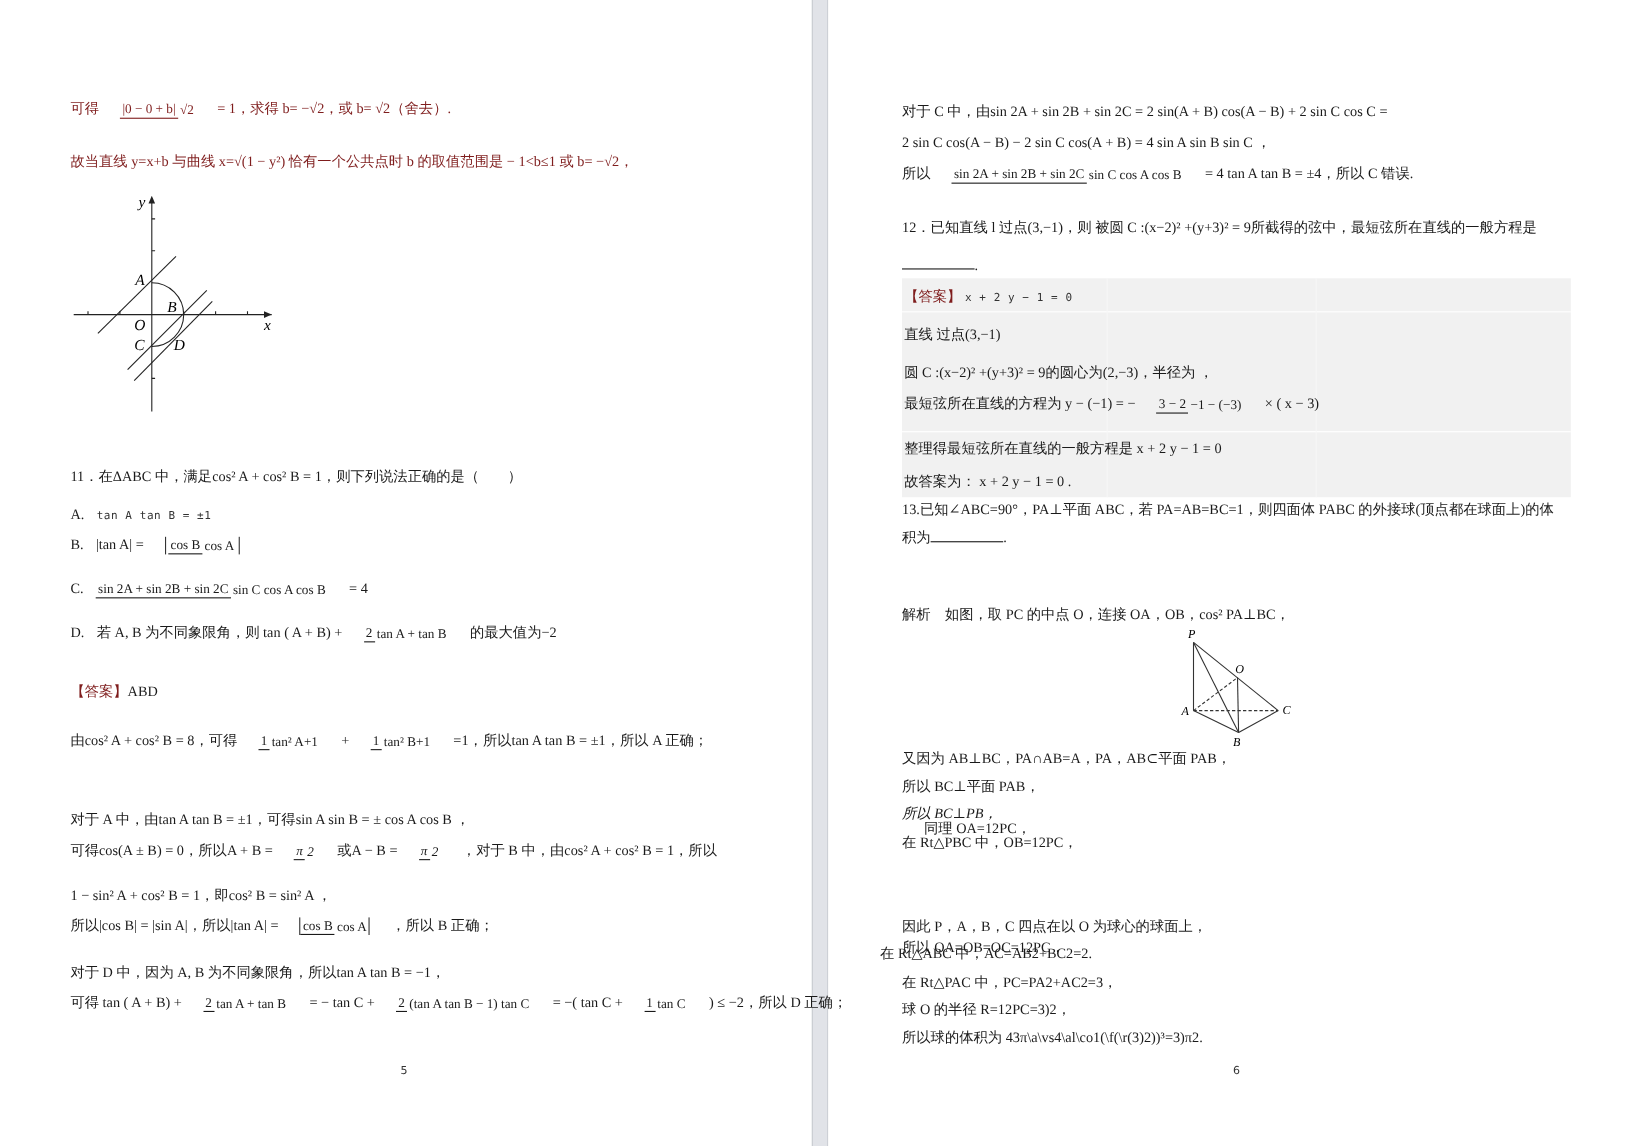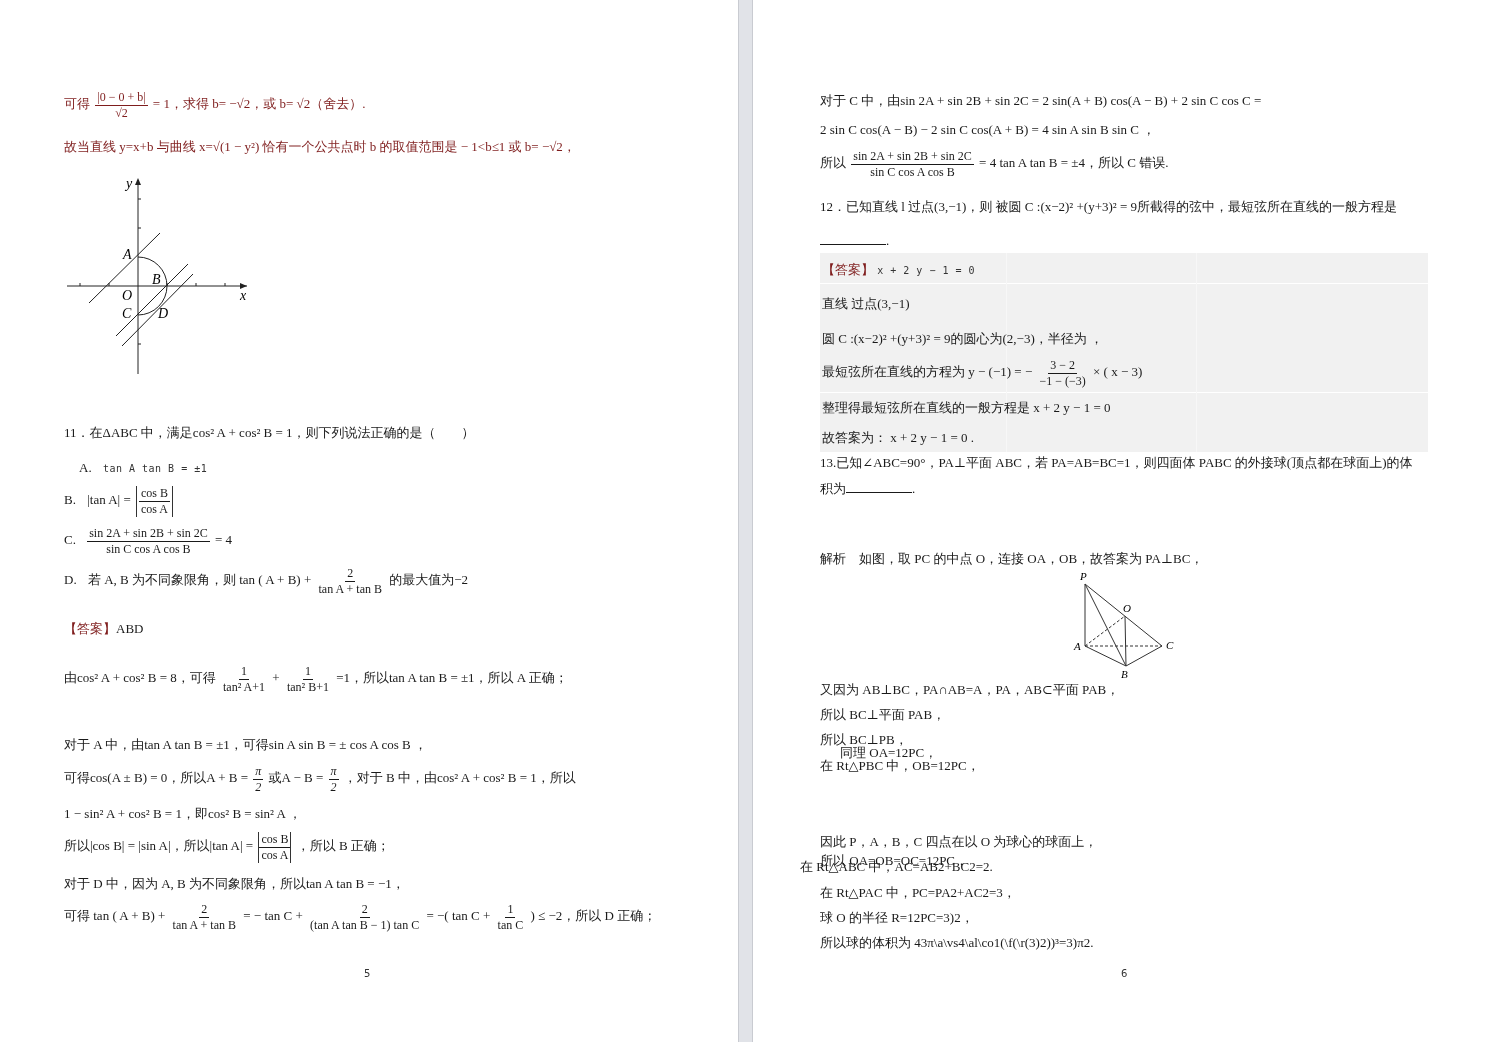--- a/index.html
+++ b/index.html
@@ -16,21 +16,21 @@
   .gutter {
     position: absolute; left: 738px; top: 0; width: 15px; height: 1042px;
     background: #e1e3e8;
     border-left: 1px solid #c9cbd1; border-right: 1px solid #c9cbd1;
     box-sizing: border-box;
   }
   .line { position: absolute; font-size: 13px; line-height: 18px; white-space: nowrap; }
   .red { color: #7f1d1d; }
   .i { font-style: italic; }
   .m { font-family: "DejaVu Sans Mono", "Liberation Mono", monospace; font-size: 10px; letter-spacing: 0.5px; color: #333; }
-  .frac { display: inline-flex; flex-direction: column; align-items: center; vertical-align: middle; margin: 0 2px; font-size: 12px; line-height: 15px; }
+  .frac { display: inline-flex; flex-direction: row; align-items: center; vertical-align: middle; margin: 0 16px; font-size: 12px; line-height: 15px; }
   .frac .num { border-bottom: 1px solid currentColor; padding: 0 2px; }
   .frac .den { padding: 0 2px; }
   .pagenum { position: absolute; font-family: "DejaVu Sans", sans-serif; font-size: 10px; color: #333; }
   .ansbox {
     position: absolute; left: 820px; top: 253px; width: 608px; height: 199px;
     background: #f1f1f1;
   }
   .ansbox .hsep { position: absolute; left: 0; width: 100%; height: 1px; background: #ffffff; }
   .ansbox .vsep { position: absolute; top: 0; width: 1px; height: 100%; background: #f7f7f7; }
   svg text { font-family: "Liberation Serif", serif; font-style: italic; }
@@ -79,21 +79,21 @@
   <text x="178" y="128" font-size="14">x</text>
   <text x="60" y="128" font-size="14">O</text>
   <text x="61" y="87" font-size="14">A</text>
   <text x="90" y="112" font-size="14">B</text>
   <text x="60" y="146" font-size="14">C</text>
   <text x="96" y="146" font-size="14">D</text>
 </svg>
 
 <div class="line" style="left:64px; top:424px;">11．在ΔABC 中，满足cos² A + cos² B = 1，则下列说法正确的是（　　）</div>
 
-<div class="line" style="left:64px; top:459px;margin-left:15px;">
+<div class="line" style="left:64px; top:459px;">
   <span>A.</span>
   <span class="m" style="margin-left:8px;">tan A tan B = ±1</span>
 </div>
 
 <div class="line" style="left:64px; top:486px;">
   <span>B.</span>
   <span style="margin-left:8px;">|tan A| =</span>
   <span class="frac" style="border-left:1px solid #333; border-right:1px solid #333; padding:0 2px;">
     <span class="num">cos B</span>
     <span class="den">cos A</span>
@@ -225,41 +225,41 @@
   <span>× ( x − 3)</span>
 </div>
 <div class="line" style="left:822px; top:399px;">整理得最短弦所在直线的一般方程是 x + 2 y − 1 = 0</div>
 <div class="line" style="left:822px; top:429px;">故答案为： x + 2 y − 1 = 0 .</div>
 
 <div class="line" style="left:820px; top:454px;">13.已知∠ABC=90°，PA⊥平面 ABC，若 PA=AB=BC=1，则四面体 PABC 的外接球(顶点都在球面上)的体</div>
 <div class="line" style="left:820px; top:480px;">
   <span>积为</span><span class="blank"></span><span>.</span>
 </div>
 
-<div class="line" style="left:820px; top:550px;">解析　如图，取 PC 的中点 O，连接 OA，OB，故答案为 PA⊥BC，</div>
+<div class="line" style="left:820px; top:550px;">解析　如图，取 PC 的中点 O，连接 OA，OB，cos² PA⊥BC，</div>
 
 <svg style="position:absolute; left:1070px; top:570px;" width="110" height="110" viewBox="0 0 110 110">
   <line x1="15" y1="14" x2="15" y2="76" stroke="#333" stroke-width="1"></line>
   <line x1="15" y1="14" x2="56" y2="96" stroke="#333" stroke-width="1"></line>
   <line x1="15" y1="14" x2="92" y2="76" stroke="#333" stroke-width="1"></line>
   <line x1="15" y1="76" x2="56" y2="96" stroke="#333" stroke-width="1"></line>
   <line x1="56" y1="96" x2="92" y2="76" stroke="#333" stroke-width="1"></line>
   <line x1="55" y1="46" x2="56" y2="96" stroke="#333" stroke-width="1"></line>
   <line x1="15" y1="76" x2="92" y2="76" stroke="#333" stroke-width="1" stroke-dasharray="3,2"></line>
   <line x1="15" y1="76" x2="55" y2="46" stroke="#333" stroke-width="1" stroke-dasharray="3,2"></line>
   <text x="10" y="10" font-size="11">P</text>
   <text x="53" y="42" font-size="11">O</text>
   <text x="4" y="80" font-size="11">A</text>
   <text x="96" y="79" font-size="11">C</text>
   <text x="51" y="108" font-size="11">B</text>
 </svg>
 
 <div class="line" style="left:820px; top:681px;">又因为 AB⊥BC，PA∩AB=A，PA，AB⊂平面 PAB，</div>
 <div class="line" style="left:820px; top:706px;">所以 BC⊥平面 PAB，</div>
-<div class="line" style="left:820px; top:731px;">所以 BC⊥PB，</div>
+<div class="line" style="left:820px; top:731px;font-style:italic;">所以 BC⊥PB，</div>
 <div class="line" style="left:820px; top:757px;">在 Rt△PBC 中，OB=12PC，</div>
 <div class="line" style="left:820px; top:744px;margin-left:20px;">同理 OA=12PC，</div>
 <div class="line" style="left:820px; top:852px;text-align:center;">所以 OA=OB=OC=12PC，</div>
 <div class="line" style="left:820px; top:833px;">因此 P，A，B，C 四点在以 O 为球心的球面上，</div>
 <div class="line" style="left:800px; top:858px;">在 Rt△ABC 中，AC=AB2+BC2=2.</div>
 <div class="line" style="left:820px; top:884px;">在 Rt△PAC 中，PC=PA2+AC2=3，</div>
 <div class="line" style="left:820px; top:909px;">球 O 的半径 R=12PC=3)2，</div>
 <div class="line" style="left:820px; top:934px;">所以球的体积为 43π\a\vs4\al\co1(\f(\r(3)2))³=3)π2.</div>
 
 <div class="pagenum" style="left:1121px; top:968px;">6</div>

